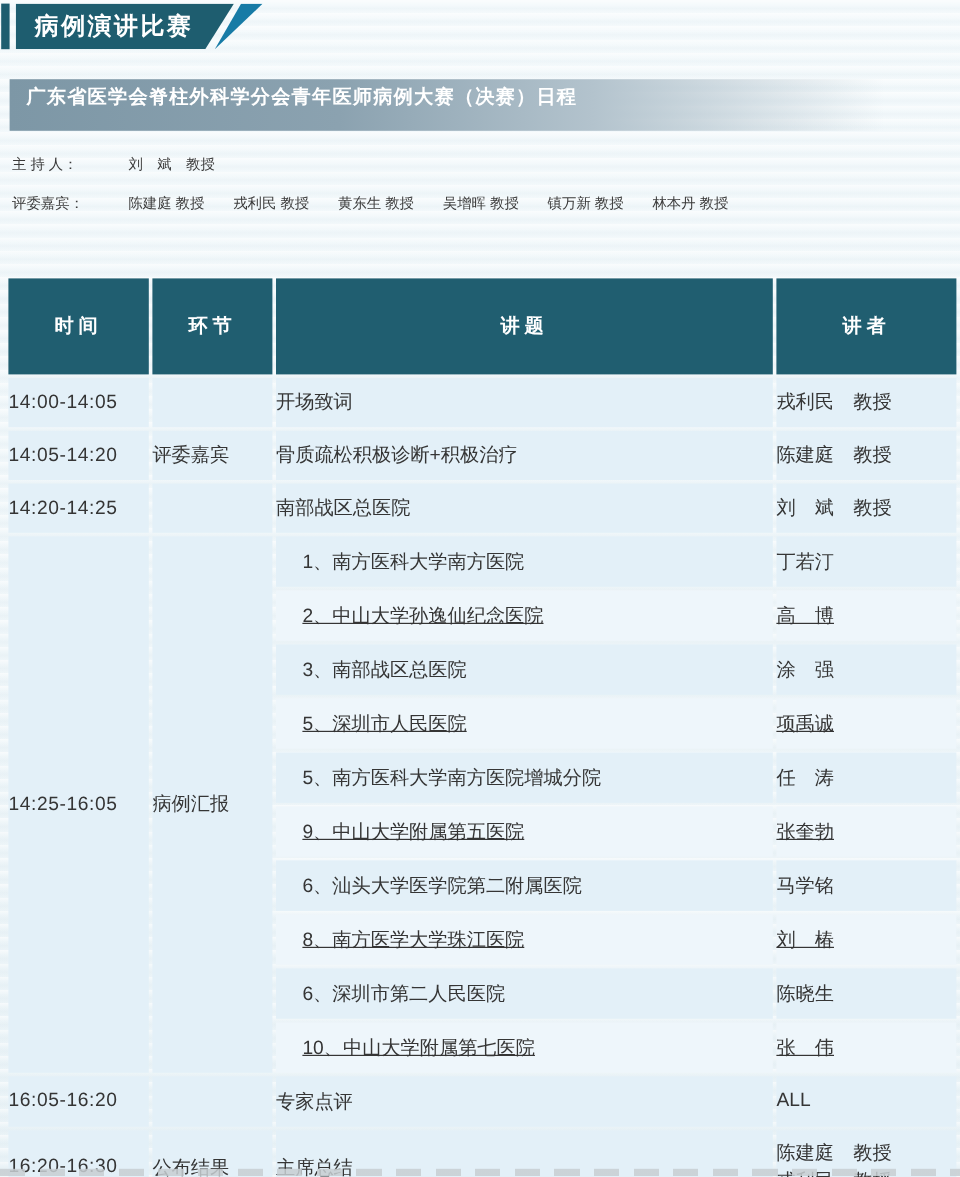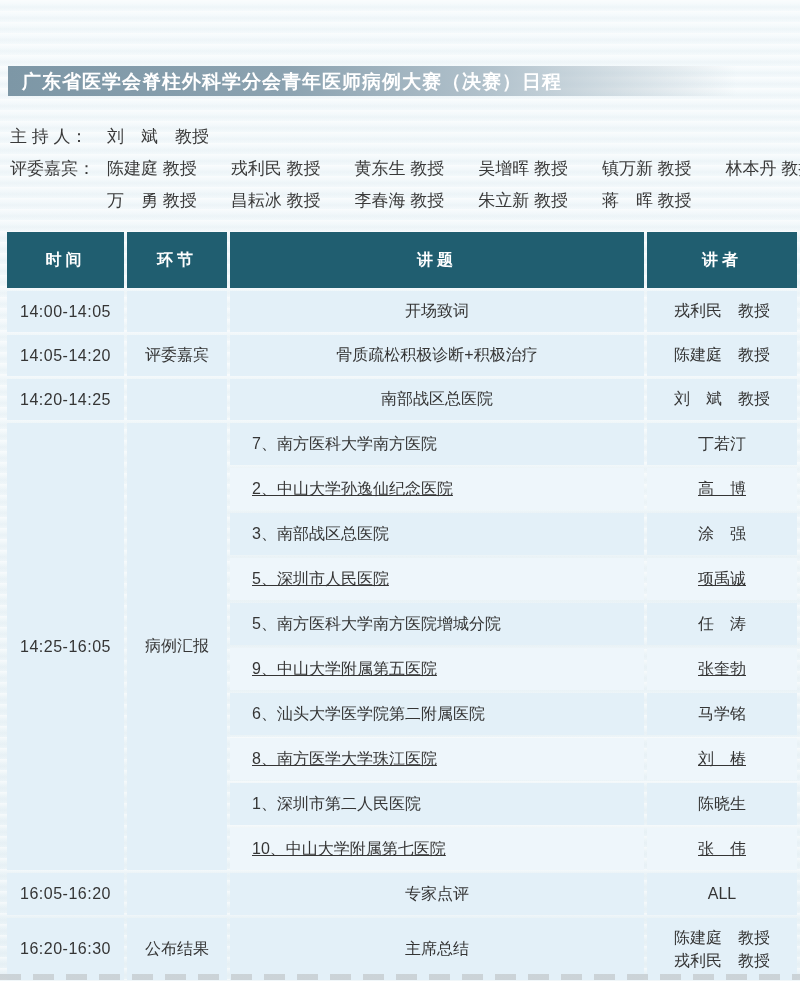--- a/index.html
+++ b/index.html
@@ -22,74 +22,79 @@
     font-size:20px;font-weight:bold;letter-spacing:2px;line-height:38px;
     padding:0 34px 0 16px;
     clip-path:polygon(0 0,100% 0,calc(100% - 24px) 100%,0 100%);
   }
   .title-tri{
     position:relative;z-index:0;width:40px;margin-left:-16px;
     background:#177ba6;clip-path:polygon(0 100%,55% 0,100% 0);
   }
   
   .banner{
-    position:absolute;left:8px;top:66px;width:784px;height:30px;line-height:31px;
+    position:absolute;left:8px;top:66px;width:784px;height:43px;line-height:31px;
     box-sizing:border-box;padding-left:14px;
-    color:#fff;font-weight:bold;font-size:19px;letter-spacing:1px;white-space:nowrap;
+    color:#fff;font-weight:bold;font-size:16px;letter-spacing:1px;white-space:nowrap;
     background:linear-gradient(90deg,#7d97a6 0%,#8ba2b0 35%,#b3c3cd 62%,rgba(238,244,248,0) 93%);
   }
   
-  .people{position:absolute;left:10px;top:121px;font-size:17px;line-height:32px;color:#3a3a3a;width:786px;}
+  .people{position:absolute;left:10px;top:121px;font-size:12px;line-height:32px;color:#3a3a3a;width:786px;}
   .people-row{display:flex;align-items:flex-start;}
   .people-label{flex:none;width:97px;white-space:pre;}
   .people-content{flex:1;white-space:pre;}
   
   table.sched{position:absolute;left:4px;top:229px;border-collapse:separate;border-spacing:3px;table-layout:fixed;}
   .sched col.c-time{width:117px;}
   .sched col.c-sess{width:100px;}
   .sched col.c-topic{width:414px;}
   .sched col.c-spk{width:150px;}
   .sched th{
     background:#205e70;color:#fff;font-size:16px;font-weight:bold;
-    height:48px;text-align:center;letter-spacing:4px;padding:4px;
+    height:48px;text-align:center;letter-spacing:4px;padding:16px;
   }
   .sched td{
     background:#e3f0f8;font-size:16px;color:#353535;height:41px;
-    text-align:center;vertical-align:middle;padding:0;
+    vertical-align:middle;padding:0;
   }
   .sched td.bB{background:#eef6fb;text-decoration:underline;}
   .sched td.topic-left{text-align:left;padding-left:22px;}
   .sched tr.sub td{height:42px;}
   .sched tr.tail1 td{height:42px;}
   .sched tr.tail2 td{height:62px;}
   .sched td .spk-line{line-height:23px;}
   .sched td.time-cell{letter-spacing:0.5px;}
   
   .dashes{
     position:absolute;left:0;top:974px;width:100%;height:6px;opacity:.85;
     background:repeating-linear-gradient(90deg,#c7ced2 0 21px,rgba(0,0,0,0) 21px 33px);
   }
 </style>
 </head>
 <body>
 
 <div class="page">
   <div class="texture"></div>
 
+  <div class="title-row">
+    <div class="title-bar"></div>
+    <div class="title-box">病例演讲比赛</div>
+    <div class="title-tri"></div>
+  </div>
 
   <div class="banner">广东省医学会脊柱外科学分会青年医师病例大赛（决赛）日程</div>
 
   <div class="people">
     <div class="people-row">
       <span class="people-label">主 持 人：</span>
       <span class="people-content">刘　斌　教授</span>
     </div>
     <div class="people-row">
       <span class="people-label">评委嘉宾：</span>
-      <span class="people-content"><span>陈建庭 教授　　戎利民 教授　　黄东生 教授　　吴增晖 教授　　镇万新 教授　　林本丹 教授</span><br><span>万　勇 教授　　昌耘冰 教授　　李春海 教授　　朱立新 教授　　蒋　晖 教授</span></span>
+      <span class="people-content"><span>陈建庭 教授　　戎利民 教授　　黄东生 教授　　吴增晖 教授　　镇万新 教授　　林本丹 教授</span><br></span>
     </div>
   </div>
 
   <table class="sched">
     <colgroup>
         <col class="c-time">
         <col class="c-sess">
         <col class="c-topic">
         <col class="c-spk">
       </colgroup>
@@ -115,21 +120,21 @@
     <tr>
       <td class="time-cell">14:20-14:25</td>
       <td></td>
       <td>南部战区总医院</td>
       <td>刘　斌　教授</td>
     </tr>
 
     <tr class="sub">
       <td class="time-cell" rowspan="10">14:25-16:05</td>
       <td rowspan="10">病例汇报</td>
-      <td class="topic-left">7、南方医科大学南方医院</td>
+      <td class="topic-left">1、南方医科大学南方医院</td>
       <td>丁若汀</td>
     </tr>
     <tr class="sub">
       <td class="topic-left bB">2、中山大学孙逸仙纪念医院</td>
       <td class="bB">高　博</td>
     </tr>
     <tr class="sub">
       <td class="topic-left">3、南部战区总医院</td>
       <td>涂　强</td>
     </tr>
@@ -147,21 +152,21 @@
     </tr>
     <tr class="sub">
       <td class="topic-left">6、汕头大学医学院第二附属医院</td>
       <td>马学铭</td>
     </tr>
     <tr class="sub">
       <td class="topic-left bB">8、南方医学大学珠江医院</td>
       <td class="bB">刘　椿</td>
     </tr>
     <tr class="sub">
-      <td class="topic-left">1、深圳市第二人民医院</td>
+      <td class="topic-left">6、深圳市第二人民医院</td>
       <td>陈晓生</td>
     </tr>
     <tr class="sub">
       <td class="topic-left bB">10、中山大学附属第七医院</td>
       <td class="bB">张　伟</td>
     </tr>
 
     <tr class="tail1">
       <td class="time-cell">16:05-16:20</td>
       <td></td>

